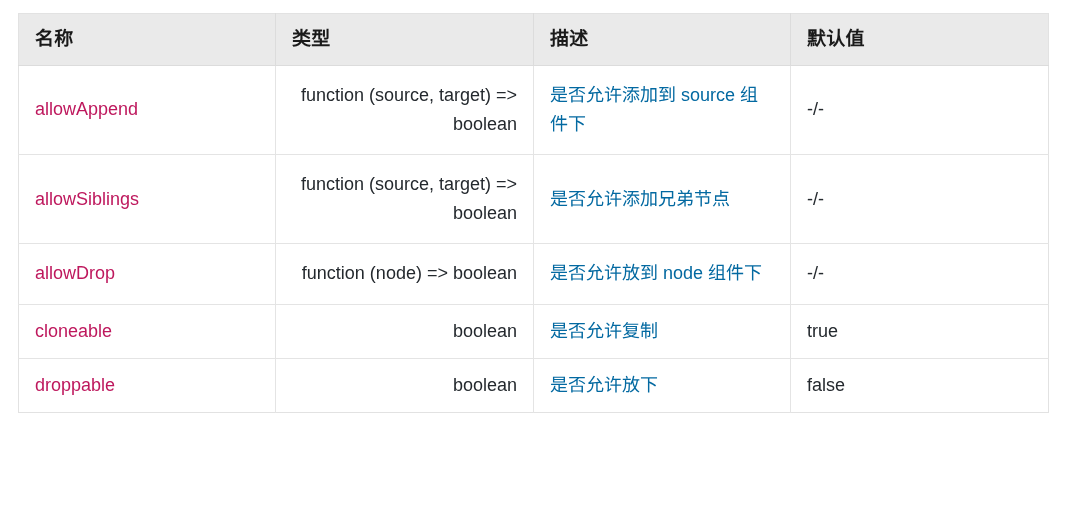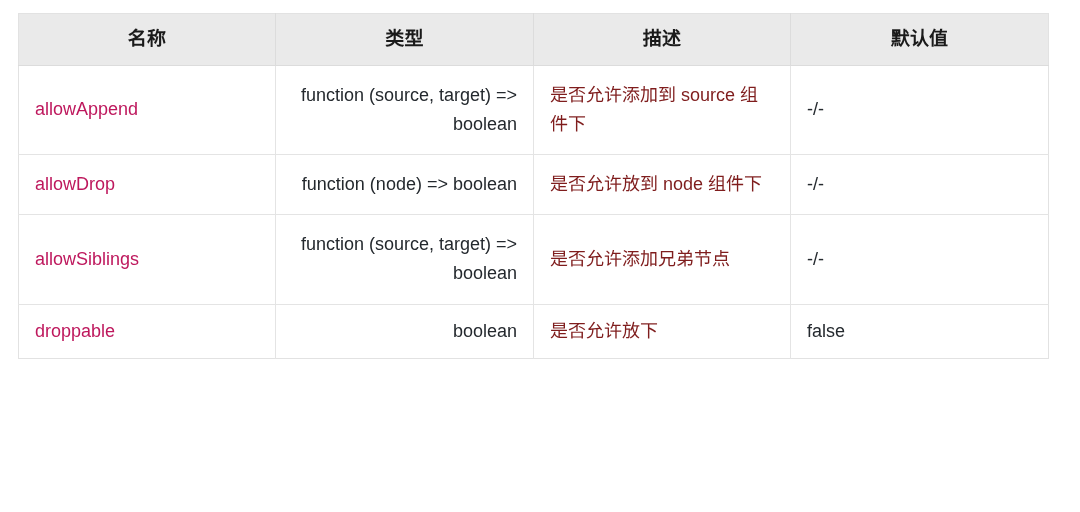--- a/index.html
+++ b/index.html
@@ -35,21 +35,21 @@
   table.props-table col.c-name  { width: 257px; }
   table.props-table col.c-type  { width: 258px; }
   table.props-table col.c-desc  { width: 257px; }
   table.props-table col.c-dflt  { width: 258px; }
 
   thead tr.header-row {
     background: #eaeaea;
   }
 
   thead th {
-    text-align: center;
+    text-align: left;
     font-size: 19px;
     font-weight: 700;
     color: #1a1a1a;
     padding: 13px 16px 14px 16px;
     border-right: 1px solid #dcdcdc;
     border-bottom: 1px solid #dcdcdc;
     line-height: 1.25;
     vertical-align: middle;
     letter-spacing: 0.2px;
   }
@@ -64,21 +64,21 @@
     border-bottom: 1px solid #e4e4e4;
     line-height: 1.62;
     vertical-align: middle;
     word-break: break-word;
   }
   tbody td:last-child { border-right: none; }
   tbody tr:last-child td { border-bottom: none; }
 
   td.cell-name   { color: #be185d; }
   td.cell-type   { color: #24292e; text-align: right; }
-  td.cell-desc   { color: #7f1d1d; }
+  td.cell-desc   { color: #0369a1; }
   td.cell-default{ color: #24292e; }
 
   
   tr.row-tall td { padding-top: 15px; padding-bottom: 15px; }
 </style>
 </head>
 <body>
 
 <div class="page">
 
@@ -102,33 +102,39 @@
     <tbody>
 
       <tr class="row-tall">
         <td class="cell-name">allowAppend</td>
         <td class="cell-type">function (source, target) =&gt; boolean</td>
         <td class="cell-desc">是否允许添加到 source 组件下</td>
         <td class="cell-default">-/-</td>
       </tr>
 
       <tr class="row-tall">
+        <td class="cell-name">allowSiblings</td>
+        <td class="cell-type">function (source, target) =&gt; boolean</td>
+        <td class="cell-desc">是否允许添加兄弟节点</td>
+        <td class="cell-default">-/-</td>
+      </tr>
+
+      <tr class="row-tall">
         <td class="cell-name">allowDrop</td>
         <td class="cell-type">function (node) =&gt; boolean</td>
         <td class="cell-desc">是否允许放到 node 组件下</td>
         <td class="cell-default">-/-</td>
       </tr>
 
-      <tr class="row-tall">
-        <td class="cell-name">allowSiblings</td>
-        <td class="cell-type">function (source, target) =&gt; boolean</td>
-        <td class="cell-desc">是否允许添加兄弟节点</td>
-        <td class="cell-default">-/-</td>
+      <tr>
+        <td class="cell-name">cloneable</td>
+        <td class="cell-type">boolean</td>
+        <td class="cell-desc">是否允许复制</td>
+        <td class="cell-default">true</td>
       </tr>
-
 
 
 
       <tr>
         <td class="cell-name">droppable</td>
         <td class="cell-type">boolean</td>
         <td class="cell-desc">是否允许放下</td>
         <td class="cell-default">false</td>
       </tr>
 

